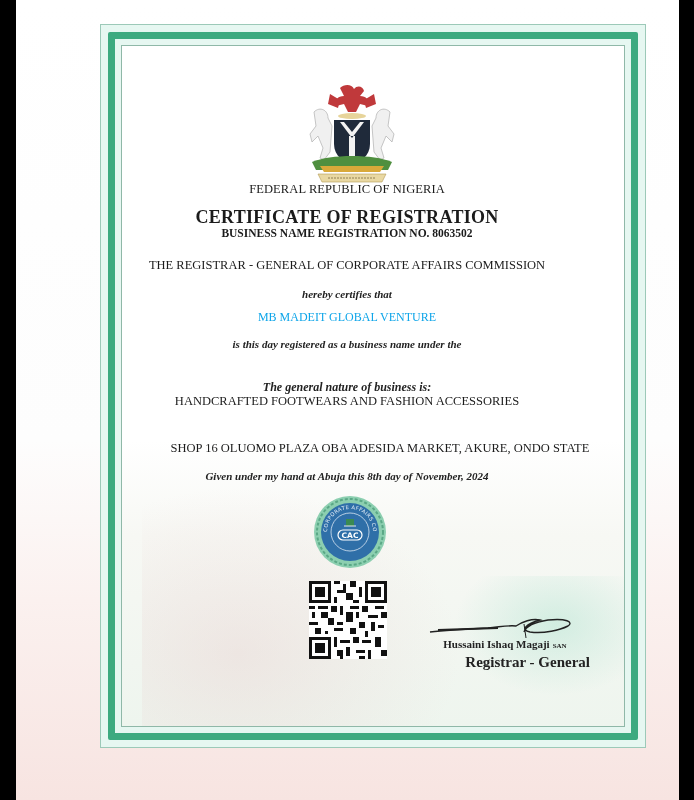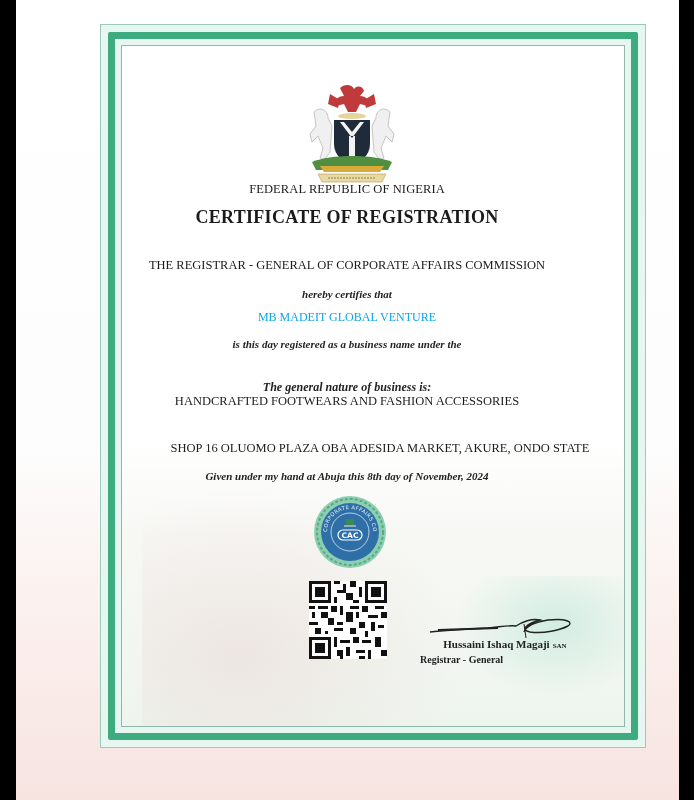--- a/index.html
+++ b/index.html
@@ -63,22 +63,22 @@
   .t-nature { top:386px; font-size:12.5px; }
   .t-addr-lbl { top:414px; font-size:11.5px; }
   .t-addr { top:433px; font-size:12.5px;padding-left:33px; }
   .t-given { top:462px; font-size:11px; }
   .seal { position:absolute; left:313px; top:487px; width:74px; height:74px; }
   .qr { position:absolute; left:309px; top:573px; width:78px; height:78px; }
   .sig { position:absolute; left:428px; top:604px; width:150px; height:30px; }
   .signer { position:absolute; left:420px; top:630px; width:170px; text-align:center;
     font-size:11px; font-weight:bold; color:#222; white-space:nowrap; }
   .signer .san { font-size:7px; font-weight:bold; margin-left:3px; }
-  .signer-title { position:absolute; left:420px; top:646px; width:170px; text-align:left;
-    font-size:10px; font-weight:bold; color:#222; }
+  .signer-title { position:absolute; left:420px; top:646px; width:170px; text-align:right;
+    font-size:15px; font-weight:bold; color:#222; }
 </style>
 </head>
 <body>
 
 <div class="paper">
   <div class="frame-outer">
     <div class="frame-band"></div>
     <div class="frame-light"></div>
     <div class="frame-inner">
       <div class="wash"></div>
@@ -104,20 +104,21 @@
 
     <path d="M22 80 C40 72,84 72,102 80 L98 88 L26 88 Z" fill="#4f8f3f"></path>
     <path d="M30 84 L94 84 L90 90 L34 90 Z" fill="#d9a93a"></path>
 
     <path d="M28 92 L96 92 L92 100 L32 100 Z" fill="#e9d8a2" stroke="#b49a55" stroke-width="0.6"></path>
     <path d="M38 96 L86 96" stroke="#7a6a40" stroke-width="0.8" stroke-dasharray="2 1"></path>
   </svg>
 
   <div class="line t-fed">FEDERAL REPUBLIC OF NIGERIA</div>
   <div class="line t-cert">CERTIFICATE OF REGISTRATION</div>
+  <div class="line t-regno">BUSINESS NAME REGISTRATION NO. 8063502</div>
   <div class="line t-registrar">THE REGISTRAR - GENERAL OF CORPORATE AFFAIRS COMMISSION</div>
   <div class="line script t-hereby">hereby certifies that</div>
   <div class="line t-name">MB MADEIT GLOBAL VENTURE</div>
   <div class="line script t-isday">is this day registered as a business name under the</div>
   <div class="line script t-nature-lbl">The general nature of business is:</div>
   <div class="line t-nature">HANDCRAFTED FOOTWEARS AND FASHION ACCESSORIES</div>
   <div class="line t-addr">SHOP 16 OLUOMO PLAZA OBA ADESIDA MARKET, AKURE, ONDO STATE</div>
   <div class="line script t-given">Given under my hand at Abuja this 8th day of November, 2024</div>
 
   <svg class="seal" viewBox="0 0 74 74">

